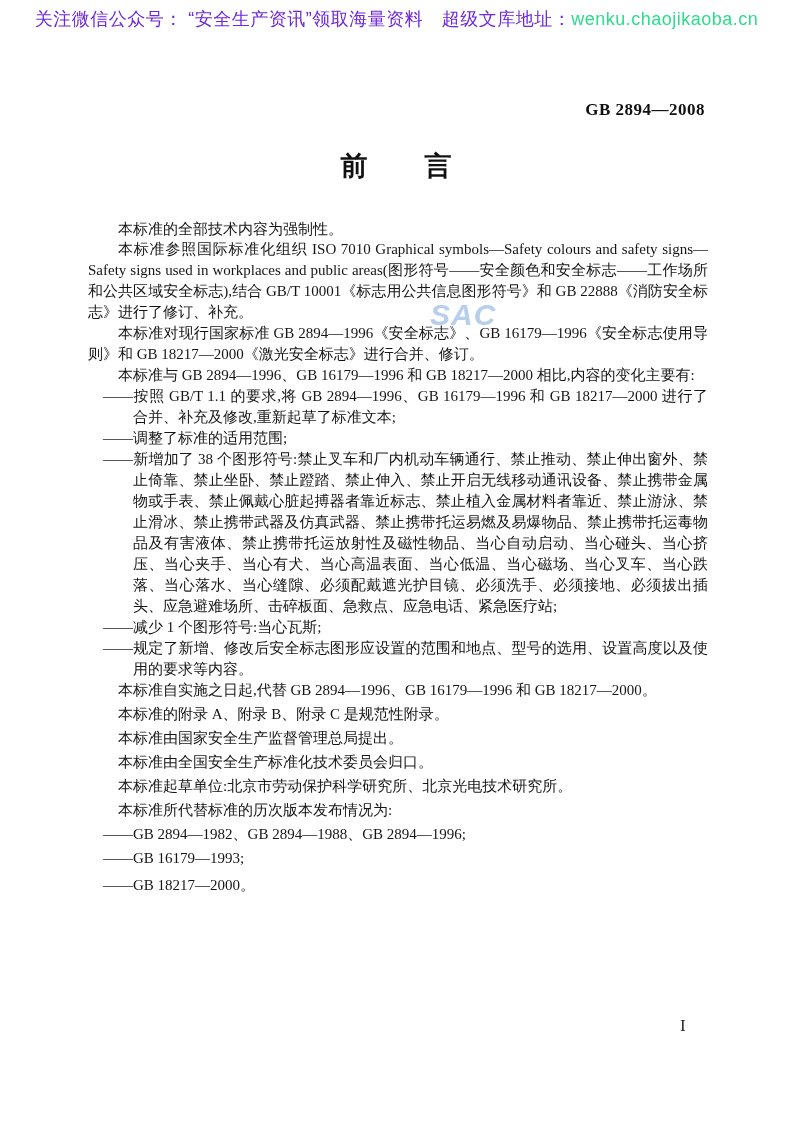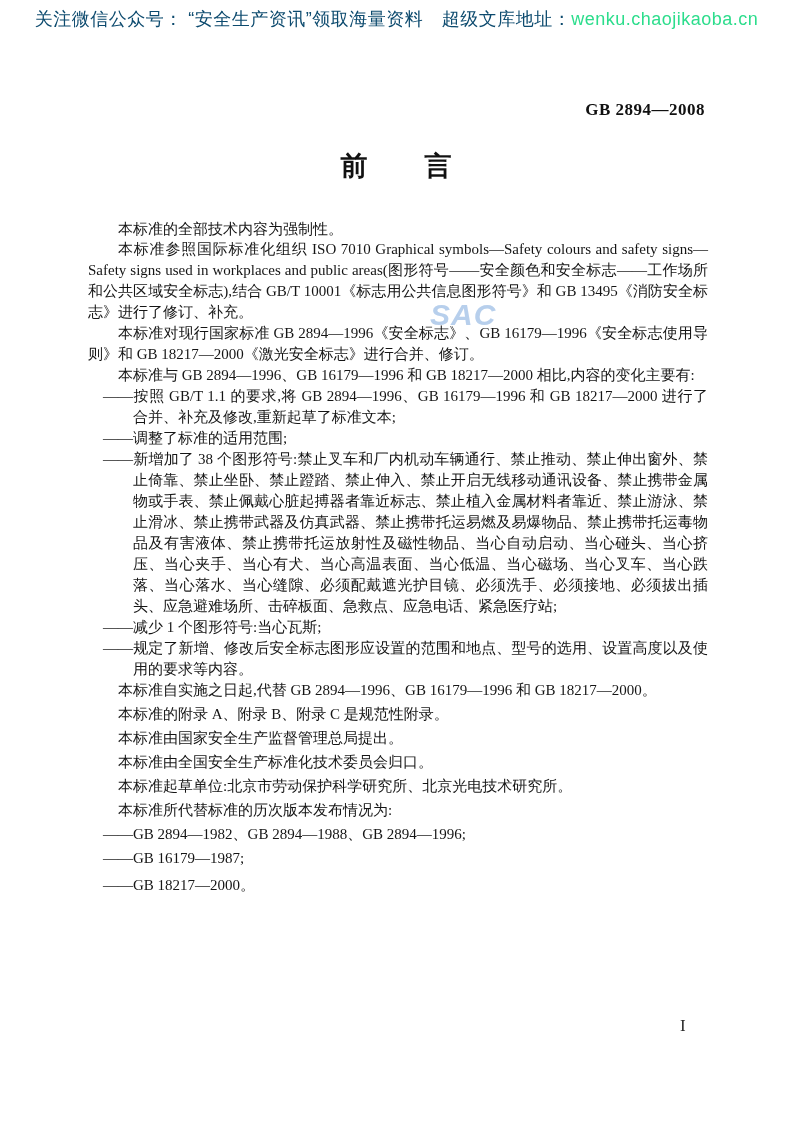--- a/index.html
+++ b/index.html
@@ -76,45 +76,45 @@
     position:absolute;left:680px;top:1016px;
     font-size:17px;color:#2b2b2b;
   }
 </style>
 </head>
 <body>
 
 <div class="page">
 
   <div class="promo-header">
-    <span class="promo-prefix" style="color: #0c4a6e;">关注微信公众号： “安全生产资讯”领取海量资料　超级文库地址：</span><span class="promo-url" style="color: rgb(44, 221, 140);">wenku.chaojikaoba.cn</span>
+    <span class="promo-prefix" style="color: #6d28d9;">关注微信公众号： “安全生产资讯”领取海量资料　超级文库地址：</span><span class="promo-url" style="color: rgb(44, 221, 140);">wenku.chaojikaoba.cn</span>
   </div>
 
   <div class="doc-code">GB 2894—2008</div>
 
   <h1 class="title">前　　言</h1>
 
   <div class="sac-watermark" style="color: rgb(126, 169, 221);">SAC</div>
 
   <div class="body-text" id="body-container">
       <p class="bold-para">本标准的全部技术内容为强制性。</p>
-      <p class="para">本标准参照国际标准化组织 ISO 7010 Graphical symbols—Safety colours and safety signs—Safety signs used in workplaces and public areas(图形符号——安全颜色和安全标志——工作场所和公共区域安全标志),结合 GB/T 10001《标志用公共信息图形符号》和 GB 13495《消防安全标志》进行了修订、补充。</p>
+      <p class="para">本标准参照国际标准化组织 ISO 7010 Graphical symbols—Safety colours and safety signs—Safety signs used in workplaces and public areas(图形符号——安全颜色和安全标志——工作场所和公共区域安全标志),结合 GB/T 10001《标志用公共信息图形符号》和 GB 22888《消防安全标志》进行了修订、补充。</p>
       <p class="para">本标准对现行国家标准 GB 2894—1996《安全标志》、GB 16179—1996《安全标志使用导则》和 GB 18217—2000《激光安全标志》进行合并、修订。</p>
       <p class="para">本标准与 GB 2894—1996、GB 16179—1996 和 GB 18217—2000 相比,内容的变化主要有:</p>
       <p class="dash">——按照 GB/T 1.1 的要求,将 GB 2894—1996、GB 16179—1996 和 GB 18217—2000 进行了合并、补充及修改,重新起草了标准文本;</p>
       <p class="dash">——调整了标准的适用范围;</p>
       <p class="dash">——新增加了 38 个图形符号:禁止叉车和厂内机动车辆通行、禁止推动、禁止伸出窗外、禁止倚靠、禁止坐卧、禁止蹬踏、禁止伸入、禁止开启无线移动通讯设备、禁止携带金属物或手表、禁止佩戴心脏起搏器者靠近标志、禁止植入金属材料者靠近、禁止游泳、禁止滑冰、禁止携带武器及仿真武器、禁止携带托运易燃及易爆物品、禁止携带托运毒物品及有害液体、禁止携带托运放射性及磁性物品、当心自动启动、当心碰头、当心挤压、当心夹手、当心有犬、当心高温表面、当心低温、当心磁场、当心叉车、当心跌落、当心落水、当心缝隙、必须配戴遮光护目镜、必须洗手、必须接地、必须拔出插头、应急避难场所、击碎板面、急救点、应急电话、紧急医疗站;</p>
       <p class="dash">——减少 1 个图形符号:当心瓦斯;</p>
       <p class="dash">——规定了新增、修改后安全标志图形应设置的范围和地点、型号的选用、设置高度以及使用的要求等内容。</p>
       <p class="para">本标准自实施之日起,代替 GB 2894—1996、GB 16179—1996 和 GB 18217—2000。</p>
       <p class="para">本标准的附录 A、附录 B、附录 C 是规范性附录。</p>
       <p class="para">本标准由国家安全生产监督管理总局提出。</p>
       <p class="para">本标准由全国安全生产标准化技术委员会归口。</p>
       <p class="para">本标准起草单位:北京市劳动保护科学研究所、北京光电技术研究所。</p>
       <p class="para">本标准所代替标准的历次版本发布情况为:</p>
       <p class="dash">——GB 2894—1982、GB 2894—1988、GB 2894—1996;</p>
-      <p class="dash">——GB 16179—1987;</p>
+      <p class="dash">——GB 16179—1993;</p>
       <p class="dash">——GB 18217—2000。</p>
     </div>
 
   <div class="page-number">I</div>
 
 </div>
 
 </body></html>

